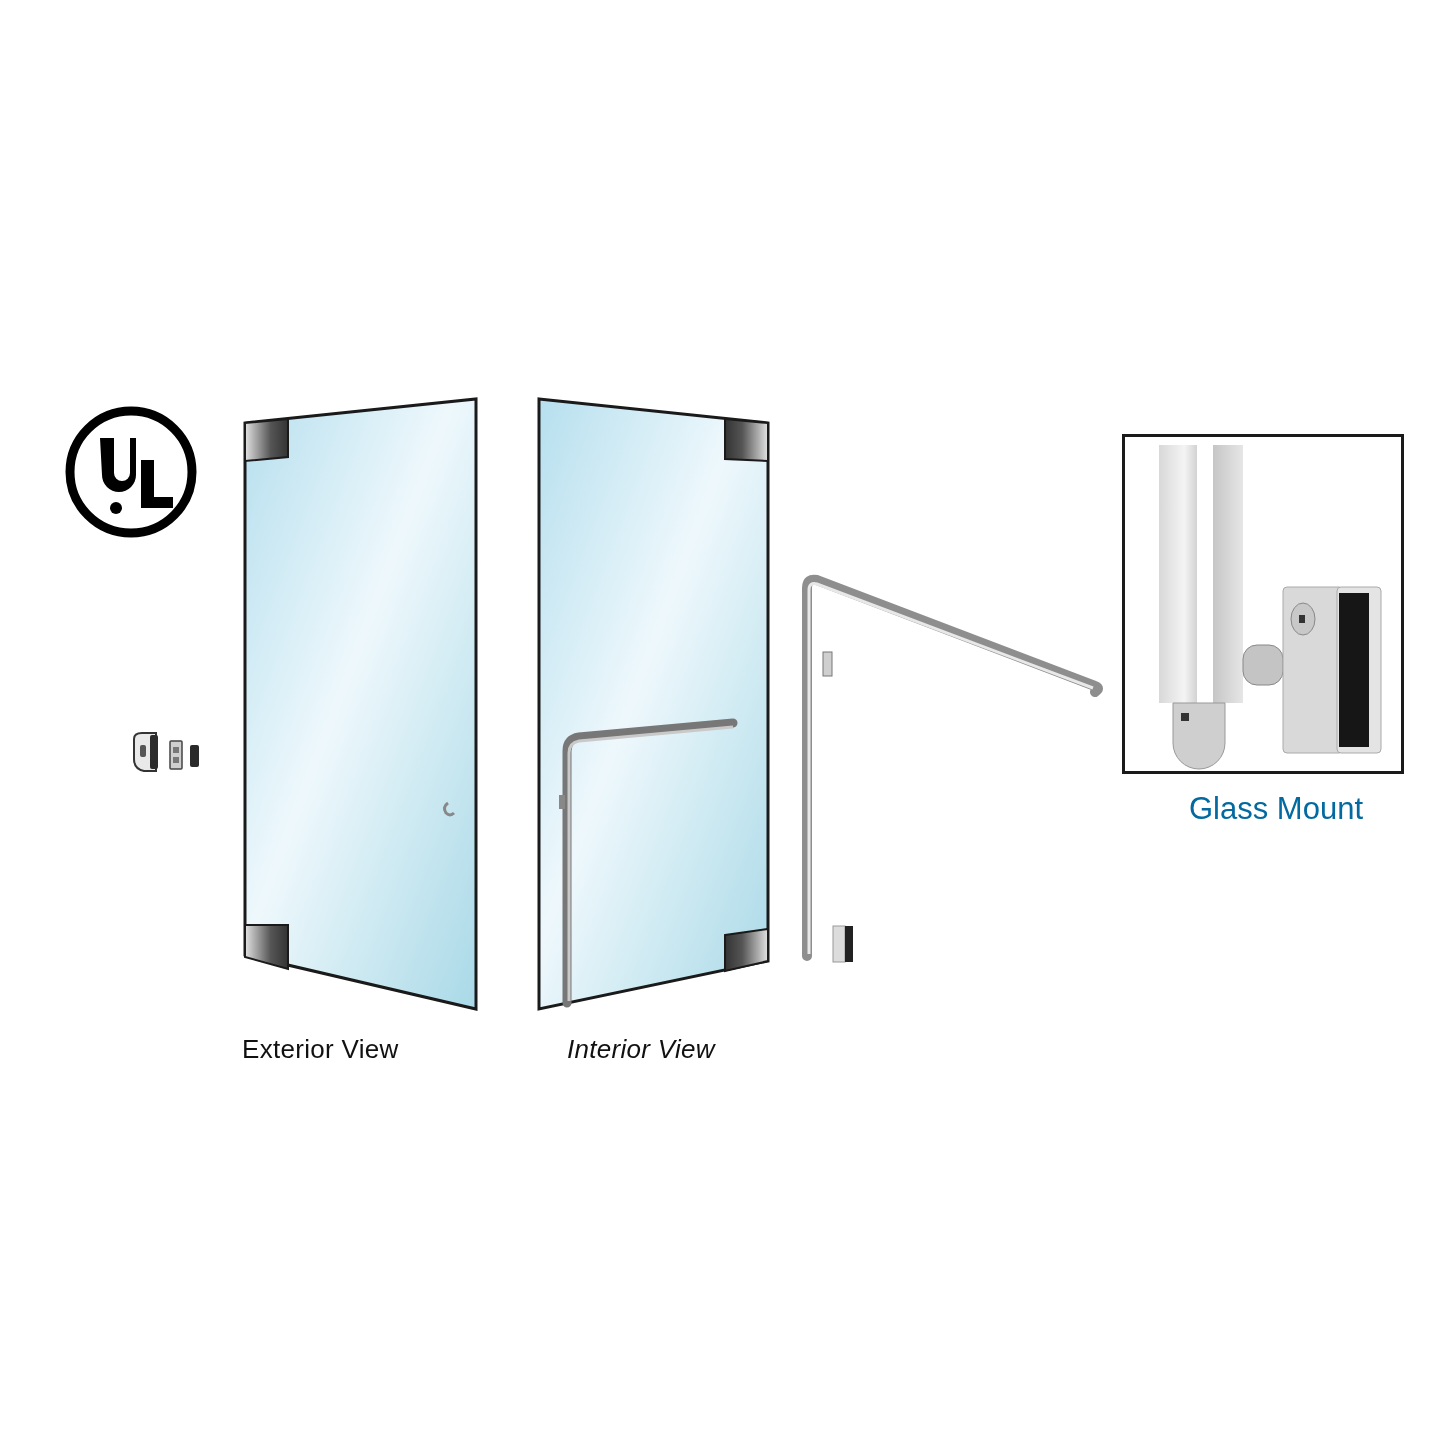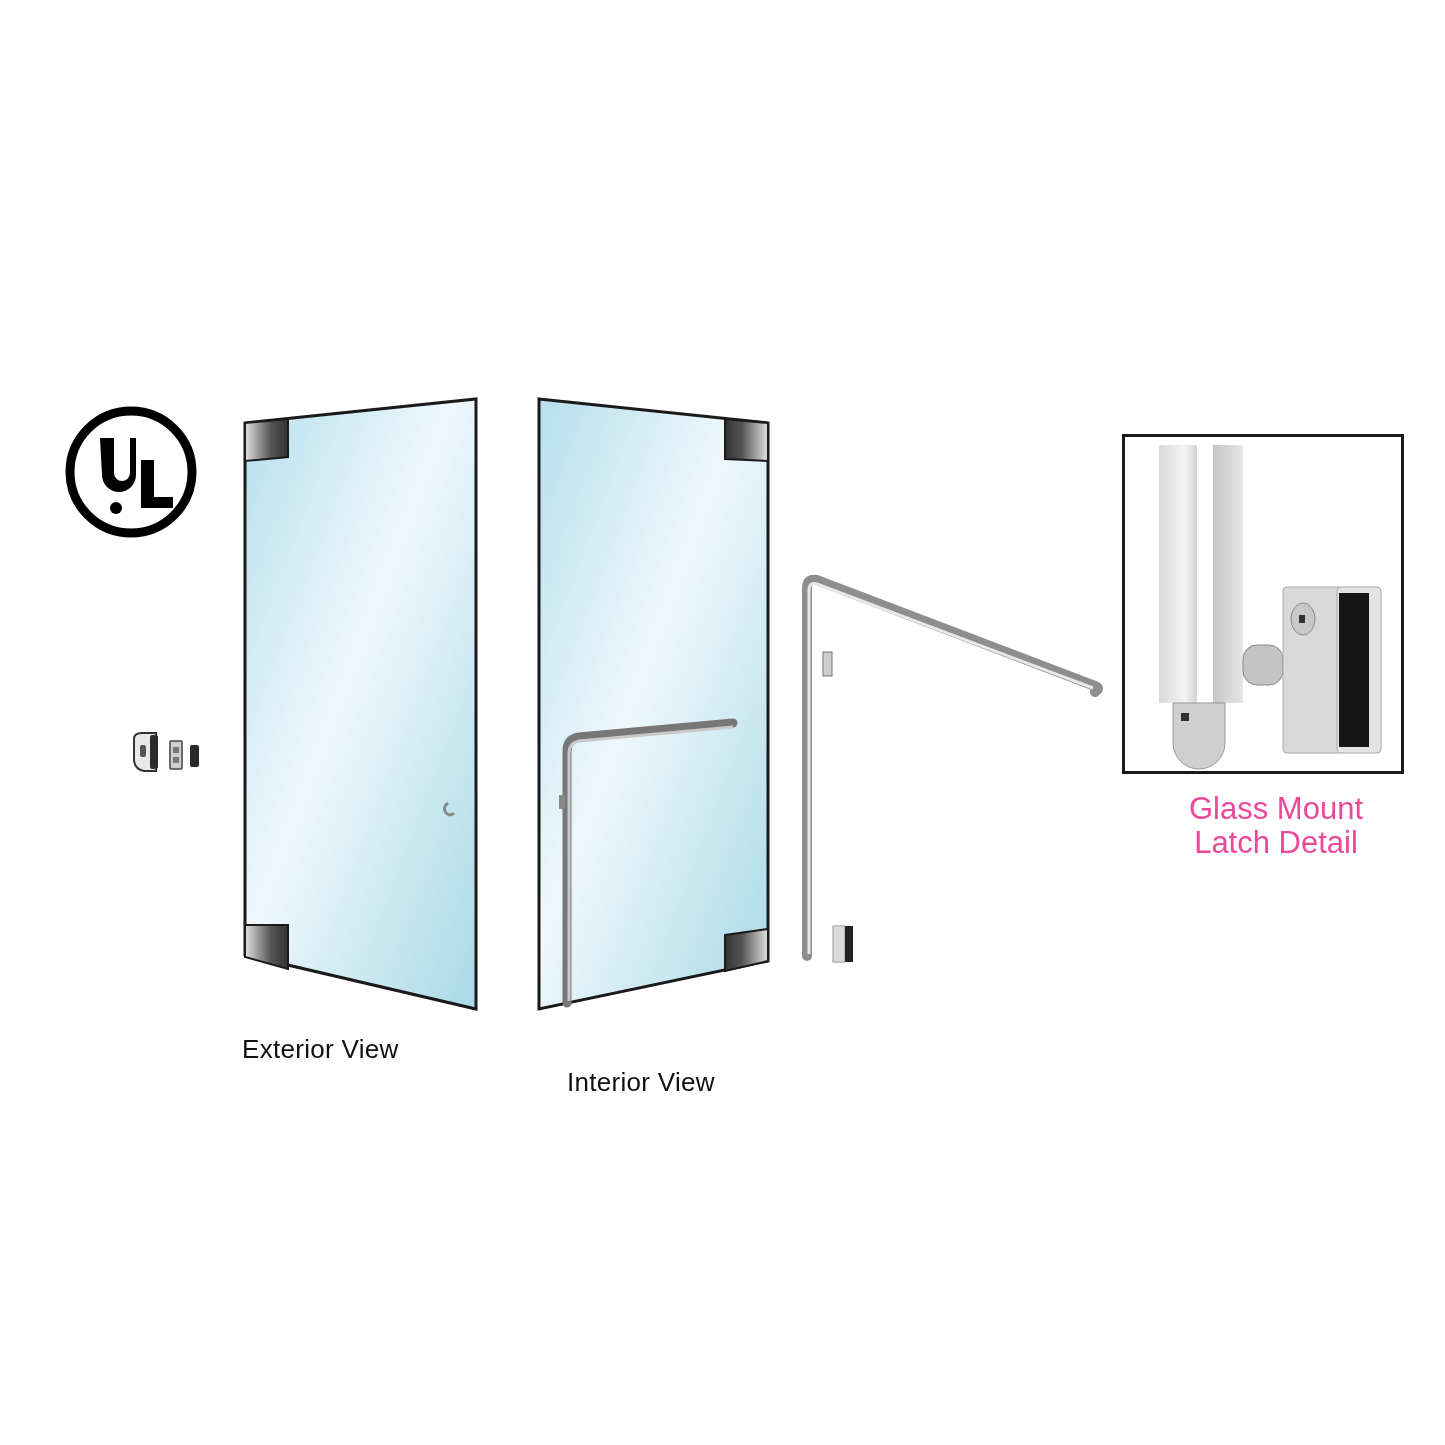--- a/index.html
+++ b/index.html
@@ -1,19 +1,19 @@
 <!DOCTYPE html>
 <html><head>
 <meta charset="utf-8">
 <style>
   html, body { margin: 0; padding: 0; background: #ffffff; }
   body { width: 1445px; height: 1445px; position: relative; overflow: hidden; font-family: "Liberation Sans", sans-serif; }
   .abs { position: absolute; }
   .label { position: absolute; color: #111; font-size: 26px; letter-spacing: 0.3px; white-space: nowrap; }
-  .detail-label { position: absolute; color: #ec4899; font-size: 31px; text-align: center; line-height: 34px; width: 300px; }
+  .detail-label { position: absolute; color: #0369a1; font-size: 31px; text-align: center; line-height: 34px; width: 300px; }
   svg { position: absolute; overflow: visible; }
 </style>
 </head>
 <body>
 
 <div class="abs" style="left:64px; top:405px; width:134px; height:134px;">
   <svg width="134" height="134" viewBox="0 0 134 134">
     <circle cx="67" cy="67" r="61" fill="none" stroke="#000" stroke-width="9"></circle>
 
     <path d="M36 33 h14 v35 a8 8 0 0 0 16 0 v-35 h6 v37 a17 17 0 0 1 -34 0 z" fill="#000" transform="translate(0,0)"></path>
@@ -100,17 +100,16 @@
     <rect x="118" y="208" width="40" height="40" rx="14" fill="#c4c4c4" stroke="#888" stroke-width="1"></rect>
     <rect x="158" y="150" width="60" height="166" rx="4" fill="#d9d9d9" stroke="#aaa" stroke-width="1"></rect>
     <rect x="212" y="150" width="44" height="166" rx="4" fill="#e4e4e4" stroke="#aaa" stroke-width="1"></rect>
     <rect x="214" y="156" width="30" height="154" fill="#161616"></rect>
     <ellipse cx="178" cy="182" rx="12" ry="16" fill="#c8c8c8" stroke="#888"></ellipse>
     <rect x="174" y="178" width="6" height="8" fill="#333"></rect>
   </svg>
 </div>
 
 <div class="label" style="left:242px; top:1034px;">Exterior View</div>
-<div class="label" style="left:567px; top:1067px;">Interior View</div>
+<div class="label" style="left:567px; top:1034px;font-style:italic;">Interior View</div>
 <div class="detail-label" style="left:1126px; top:792px;">
   <div>Glass Mount</div>
-  <div>Latch Detail</div>
 </div>
 
 </body></html>

